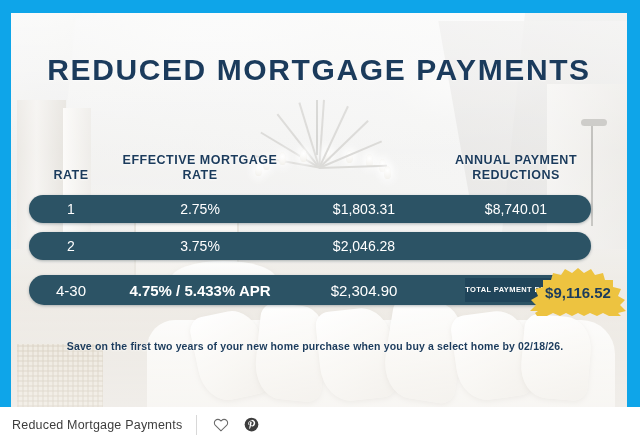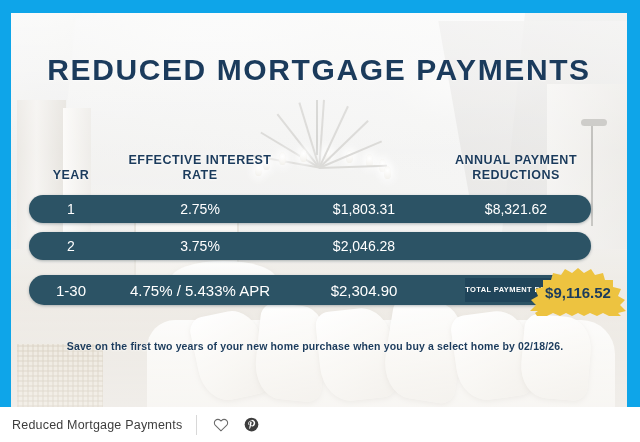--- a/index.html
+++ b/index.html
@@ -255,21 +255,21 @@
     justify-content: center;
     font-size: 14px;
     white-space: nowrap;
   }
   .row-3 .cell { font-size: 15px; }
 
   .c-year   { left: 12px;  width: 60px;  }
   .c-rate   { left: 80px;  width: 182px; font-weight: normal; }
   .c-pay    { left: 262px; width: 146px; }
   .c-annual { left: 396px; width: 182px; }
-  .row-3 .c-rate { font-weight: normal; }
+  .row-3 .c-rate { font-weight: bold; }
 
   
   .ribbon {
     position: absolute;
     right: 8px; top: 3px;
     width: 118px; height: 24px;
     background: #20455a;
     display: flex;
     flex-direction: column;
     align-items: center;
@@ -393,40 +393,40 @@
     <div class="pillow p6"></div>
     <div class="rattan"></div>
     <div class="wash"></div>
   </div>
 
   <div class="content">
 
     <div class="headline">REDUCED MORTGAGE PAYMENTS</div>
 
     <div class="headers">
-      <div class="hd hd-year">YEAR</div>
-      <div class="hd hd-rate">EFFECTIVE INTEREST RATE</div>
+      <div class="hd hd-year">RATE</div>
+      <div class="hd hd-rate">EFFECTIVE MORTGAGE RATE</div>
       <div class="hd hd-annual">ANNUAL PAYMENT REDUCTIONS</div>
     </div>
 
     <div class="row row-1">
       <div class="cell c-year">1</div>
       <div class="cell c-rate">2.75%</div>
       <div class="cell c-pay">$1,803.31</div>
-      <div class="cell c-annual">$8,321.62</div>
+      <div class="cell c-annual">$8,740.01</div>
     </div>
 
     <div class="row row-2">
       <div class="cell c-year">2</div>
       <div class="cell c-rate">3.75%</div>
       <div class="cell c-pay">$2,046.28</div>
     </div>
 
     <div class="row row-3">
-      <div class="cell c-year">1-30</div>
+      <div class="cell c-year">4-30</div>
       <div class="cell c-rate">4.75% / 5.433% APR</div>
       <div class="cell c-pay">$2,304.90</div>
       <div class="ribbon">TOTAL PAYMENT REDUCTION</div>
     </div>
 
     <div class="burst">
       <svg width="102" height="48" viewBox="0 0 102 48">
         <polygon fill="#edc340" points="51,0 57,5 64,1 68,7 76,5 78,12 86,12 86,19 94,21 91,28 98,32 93,37 99,43 91,45 94,48 84,48 82,48 76,45 70,48 63,45 57,48 51,45 45,48 39,45 33,48 26,45 20,48 10,48 8,45 11,43 3,43 9,37 4,32 11,28 8,21 16,19 16,12 24,12 26,5 34,7 38,1 45,5"></polygon>
       </svg>
       <div class="amt">$9,116.52</div>

